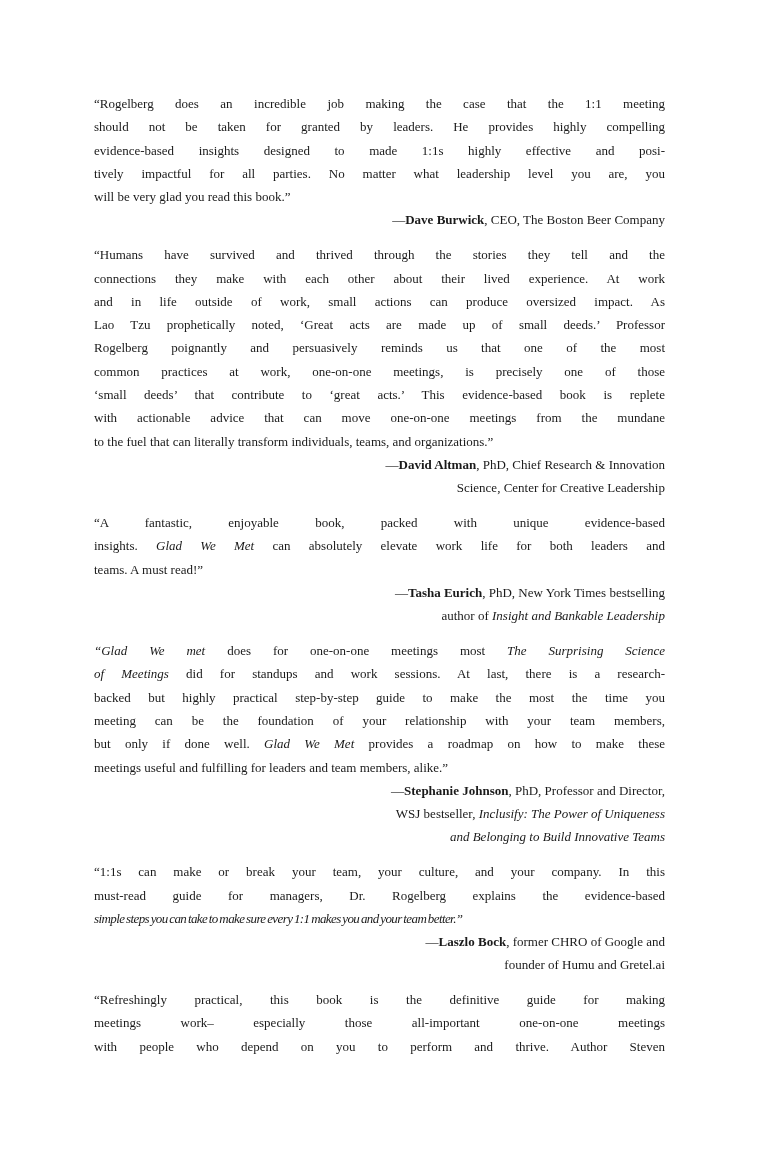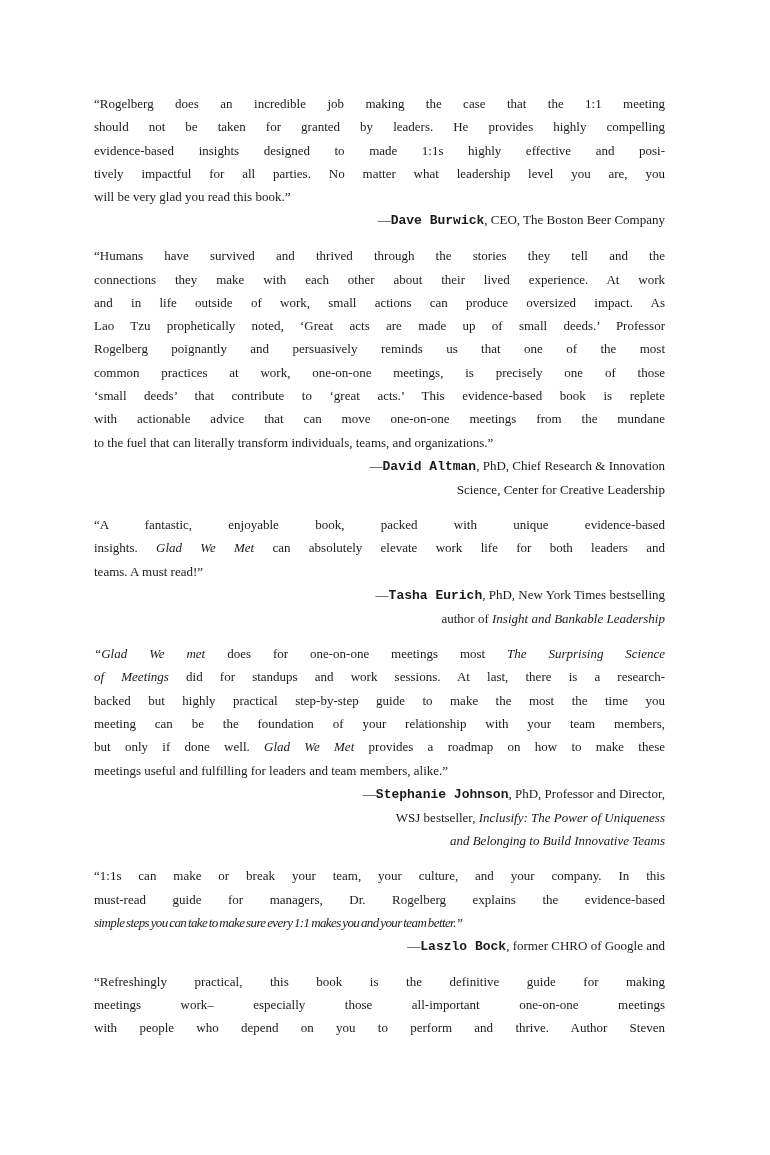--- a/index.html
+++ b/index.html
@@ -6,21 +6,21 @@
   body { width: 770px; height: 1155px; overflow: hidden; position: relative; }
   .page {
     position: absolute; left: 94px; top: 92px; width: 571px;
     font-family: "Liberation Serif", "DejaVu Serif", serif;
     font-size: 13px; line-height: 23.3px; color: #1a1a1a;
   }
   .quote { margin: 0 0 11.5px 0; }
   .line { display: block; white-space: nowrap; text-align: justify; text-align-last: justify; }
   .line.last { text-align: left; text-align-last: left; }
   .attr .line { text-align: right; text-align-last: right; }
-  b { font-weight: bold; font-family: Liberation Mono, monospace; }
+  b { font-weight: bold; }
   i { font-style: italic; margin-top: 35px; }
 </style>
 </head>
 <body>
 
 <div class="page">
 
   <div class="quote">
     <span class="line">“Rogelberg does an incredible job making the case that the 1:1 meeting</span>
     <span class="line">should not be taken for granted by leaders. He provides highly compelling</span>
@@ -71,20 +71,21 @@
       <span class="line"><i>and Belonging to Build Innovative Teams</i></span>
     </div>
   </div>
 
   <div class="quote">
     <span class="line">“1:1s can make or break your team, your culture, and your company. In this</span>
     <span class="line">must-read guide for managers, Dr. Rogelberg explains the evidence-based</span>
     <span class="line last" style="letter-spacing:-0.6px; word-spacing:-1px;font-style:italic;">simple steps you can take to make sure every 1:1 makes you and your team better.”</span>
     <div class="attr">
       <span class="line"><span>—</span><b>Laszlo Bock</b><span>, former CHRO of Google and</span></span>
+      <span class="line">founder of Humu and Gretel.ai</span>
     </div>
   </div>
 
   <div class="quote">
     <span class="line">“Refreshingly practical, this book is the definitive guide for making</span>
     <span class="line">meetings work– especially those all-important one-on-one meetings</span>
     <span class="line">with people who depend on you to perform and thrive. Author Steven</span>
   </div>
 
 </div>

